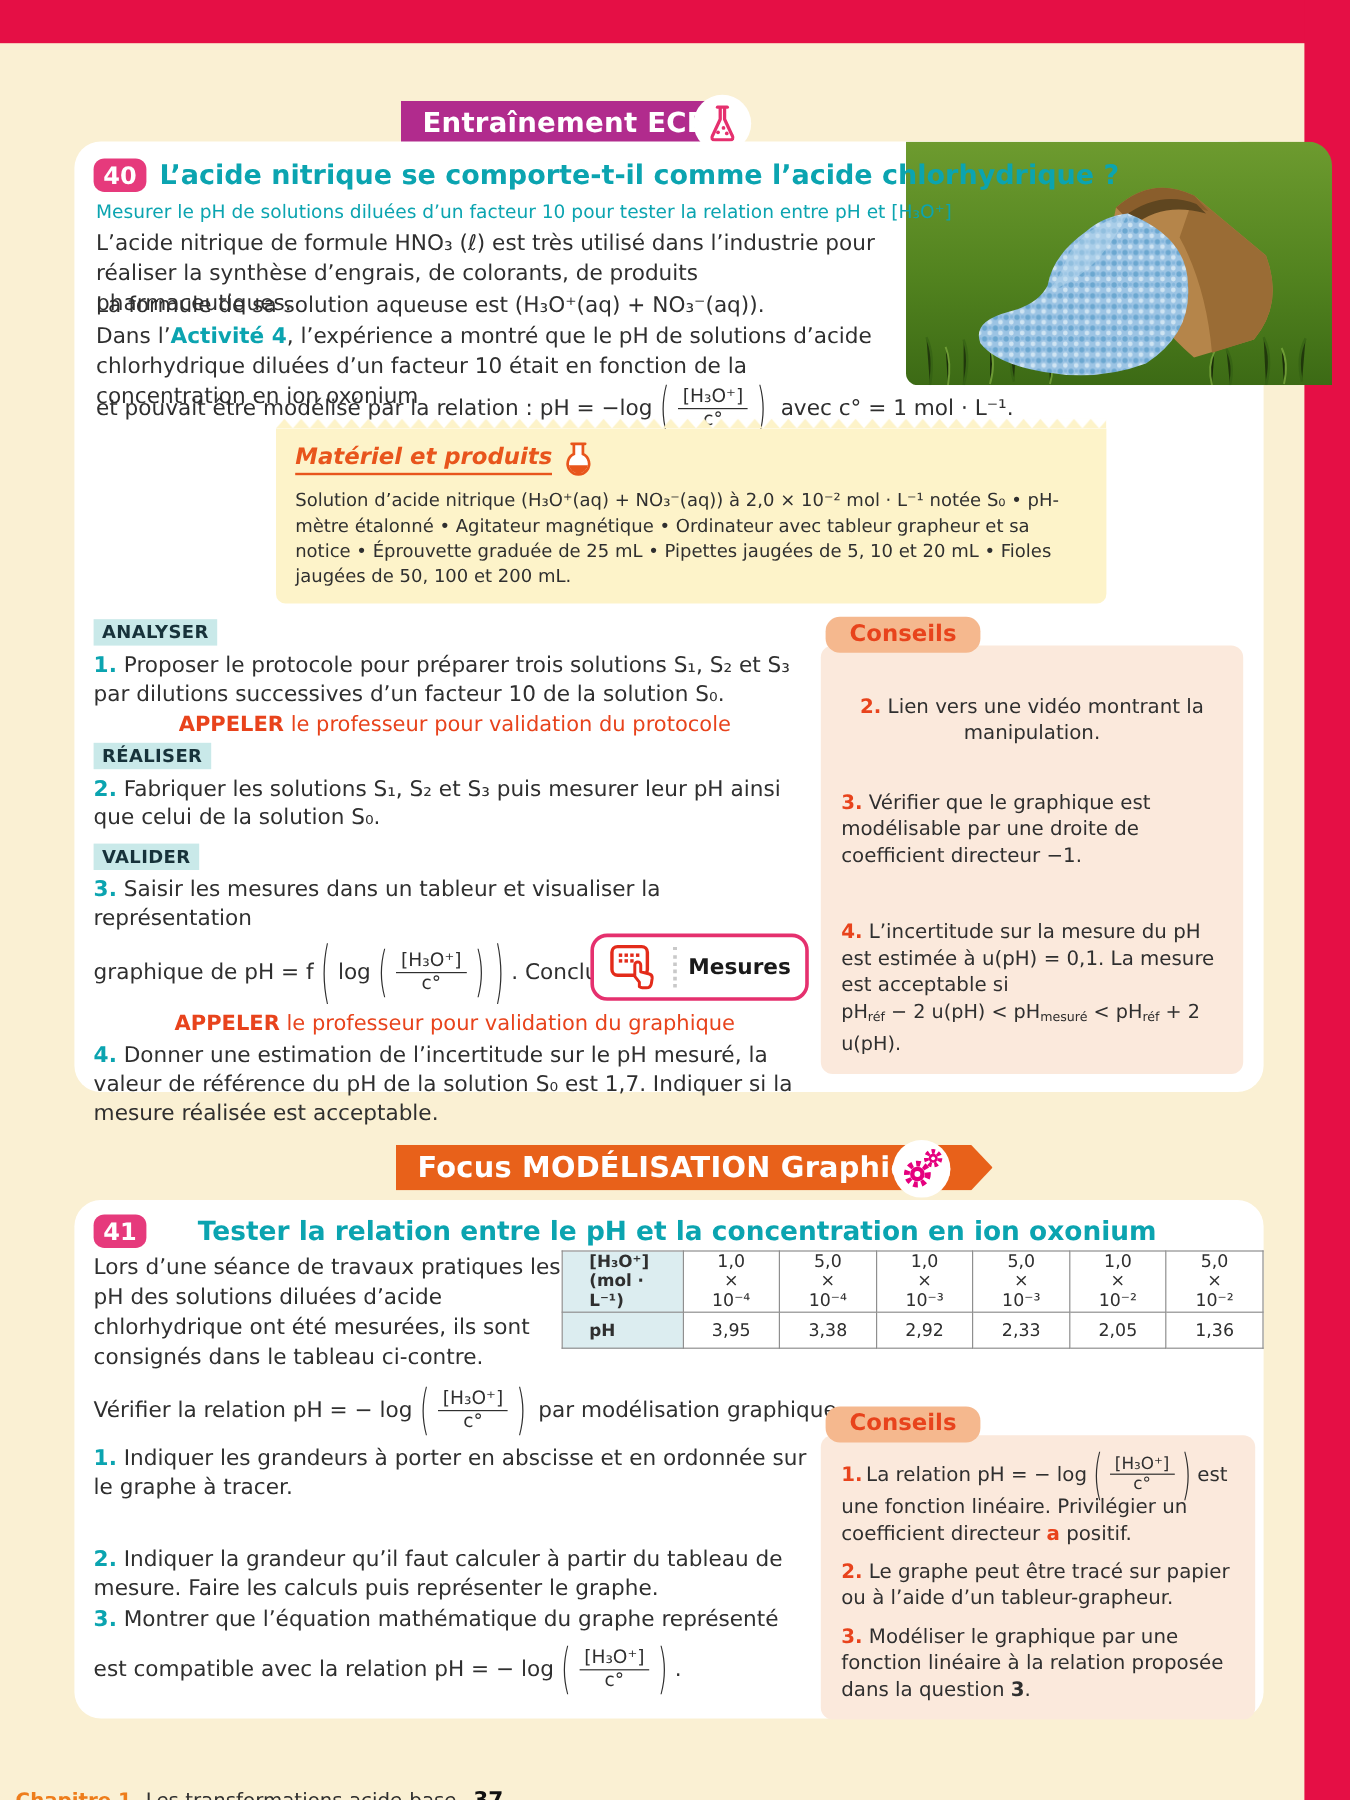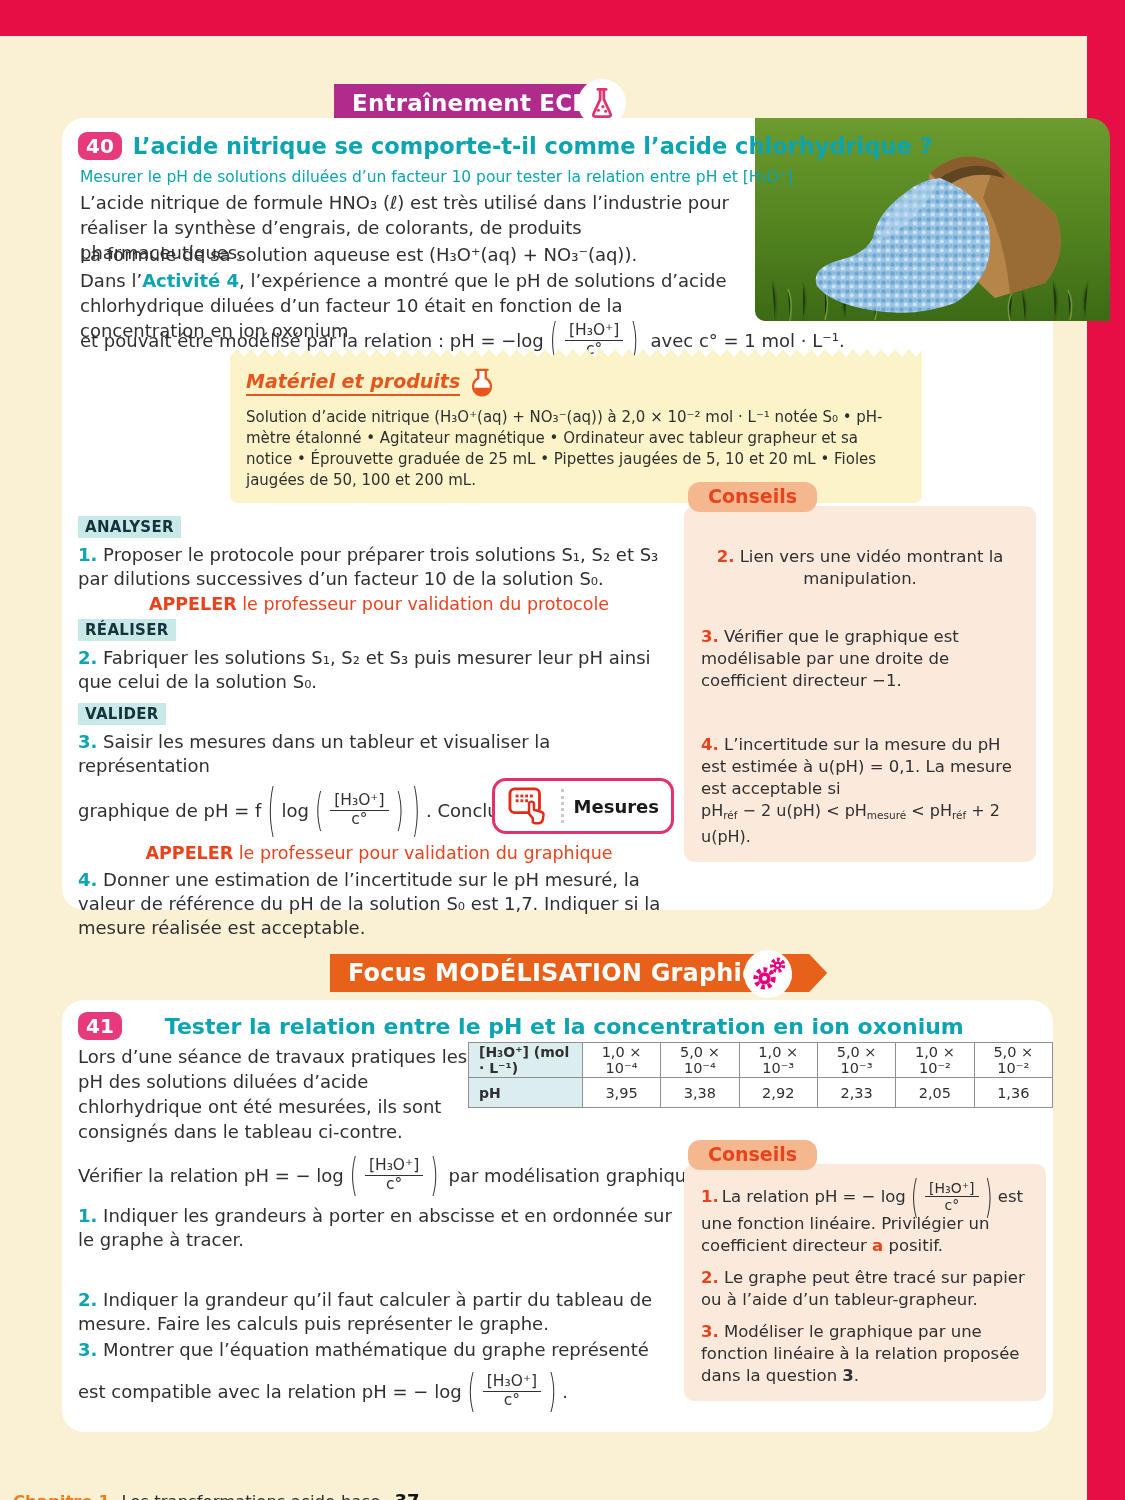--- a/index.html
+++ b/index.html
@@ -66,37 +66,37 @@
   .mesures-btn{position:absolute;right:6px;top:-2px;display:inline-flex;align-items:center;
     gap:10px;background:#fff;border:3px solid #e5306e;border-radius:14px;padding:5px 12px;}
   .dotline{width:0;height:34px;border-left:3px dotted #c9c9c9;}
   .mesures-label{font-weight:800;font-size:18px;color:#1a1a1a;}
 
   
   .conseils{position:absolute;width:352px;}
   .c40{left:622px;top:364px;}
   .c41{left:622px;top:140px;width:362px;}
   .c-tab{position:relative;z-index:2;display:inline-block;background:#f5b88e;color:#e8431c;
-    font-weight:800;font-size:19px;padding:3px 20px 5px 20px;border-radius:12px;margin-left:4px;}
+    font-weight:800;font-size:19px;padding:3px 20px 5px 20px;border-radius:12px;margin-left:4px;margin-top:32px;}
   .c-box{position:relative;top:-6px;background:#fbe9dc;border-radius:10px;
     padding:16px 17px 14px 17px;font-size:16.5px;line-height:22px;}
   .cnum{color:#e8431c;font-weight:800;}
   .c-item{margin:0;}
   .ineq{font-size:16px;}
   .subsc{font-size:10.5px;vertical-align:-3px;}
   .cf-row{display:flex;align-items:center;gap:3px;font-size:16.5px;}
   .a-bold{color:#e8431c;font-weight:800;}
   .b-bold{font-weight:800;}
 
   
   .intro41{position:absolute;left:16px;top:44px;width:396px;font-size:18px;line-height:25px;margin:0;}
   .verify-row{position:absolute;left:16px;top:146px;height:58px;font-size:18px;}
   .table41{position:absolute;left:406px;top:42px;border-collapse:collapse;}
   .table41 td{border:1px solid #8f8f8f;height:27px;font-size:14.5px;text-align:center;
-    padding:1px 10px;}
+    padding:1px 22px;}
   .table41 td.hcol{background:#dcedf0;font-weight:700;text-align:left;font-size:14px;width:118px;}
   .table41 td.val{width:72px;}
   .q41{position:absolute;left:16px;width:612px;font-size:18px;line-height:24px;margin:0;}
   .q41-1{top:204px;}
   .q41-2{top:288px;}
   .q41-3{top:338px;}
   .q3row41{position:absolute;left:16px;top:362px;height:58px;font-size:18px;}
 
   
   .photo{position:absolute;left:693px;top:0px;width:355px;height:203px;border-radius:0 20px 0 10px;

